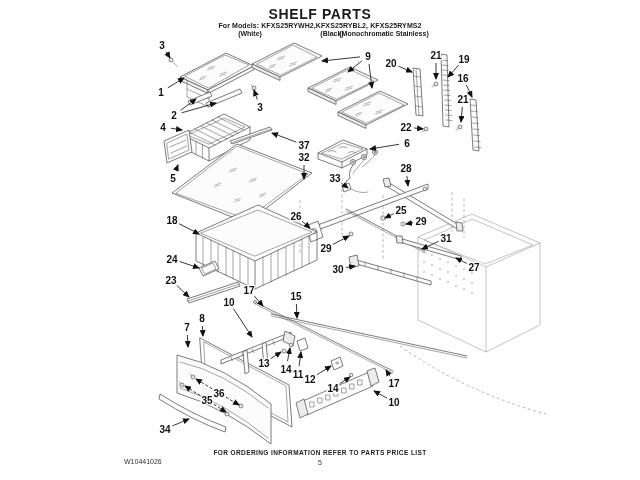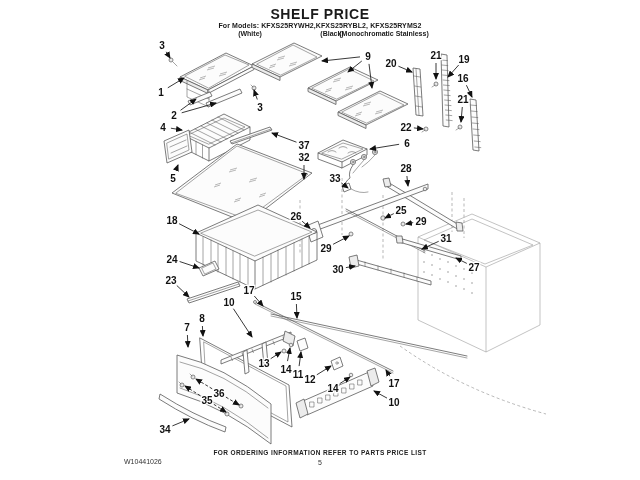--- a/index.html
+++ b/index.html
@@ -33,21 +33,21 @@
   .ltdash{stroke:#9a9a9a;stroke-width:.7;fill:none;stroke-dasharray:3,2.5}
   .screw{stroke:#5a5a5a;stroke-width:.7;fill:#e9e9e9}
   .speck{stroke:#8a8a8a;stroke-width:.6;fill:none}
   .dot{fill:#9a9a9a}
 </style>
 </head>
 <body>
 
 <div class="page">
 
-  <div class="title">SHELF PRICE</div>
+  <div class="title">SHELF PARTS</div>
   <div class="models">For Models: KFXS25RYWH2,KFXS25RYBL2, KFXS25RYMS2</div>
   <div class="finishes">
     <span class="finish f-white">(White)</span>
     <span class="finish f-black">(Black)</span>
     <span class="finish f-steel">(Monochromatic Stainless)</span>
   </div>
 
   <svg id="diagram" width="640" height="480" viewBox="0 0 640 480">
     <defs>
       <marker id="arrow" markerWidth="7" markerHeight="6" refX="6" refY="3" orient="auto" markerUnits="userSpaceOnUse">

